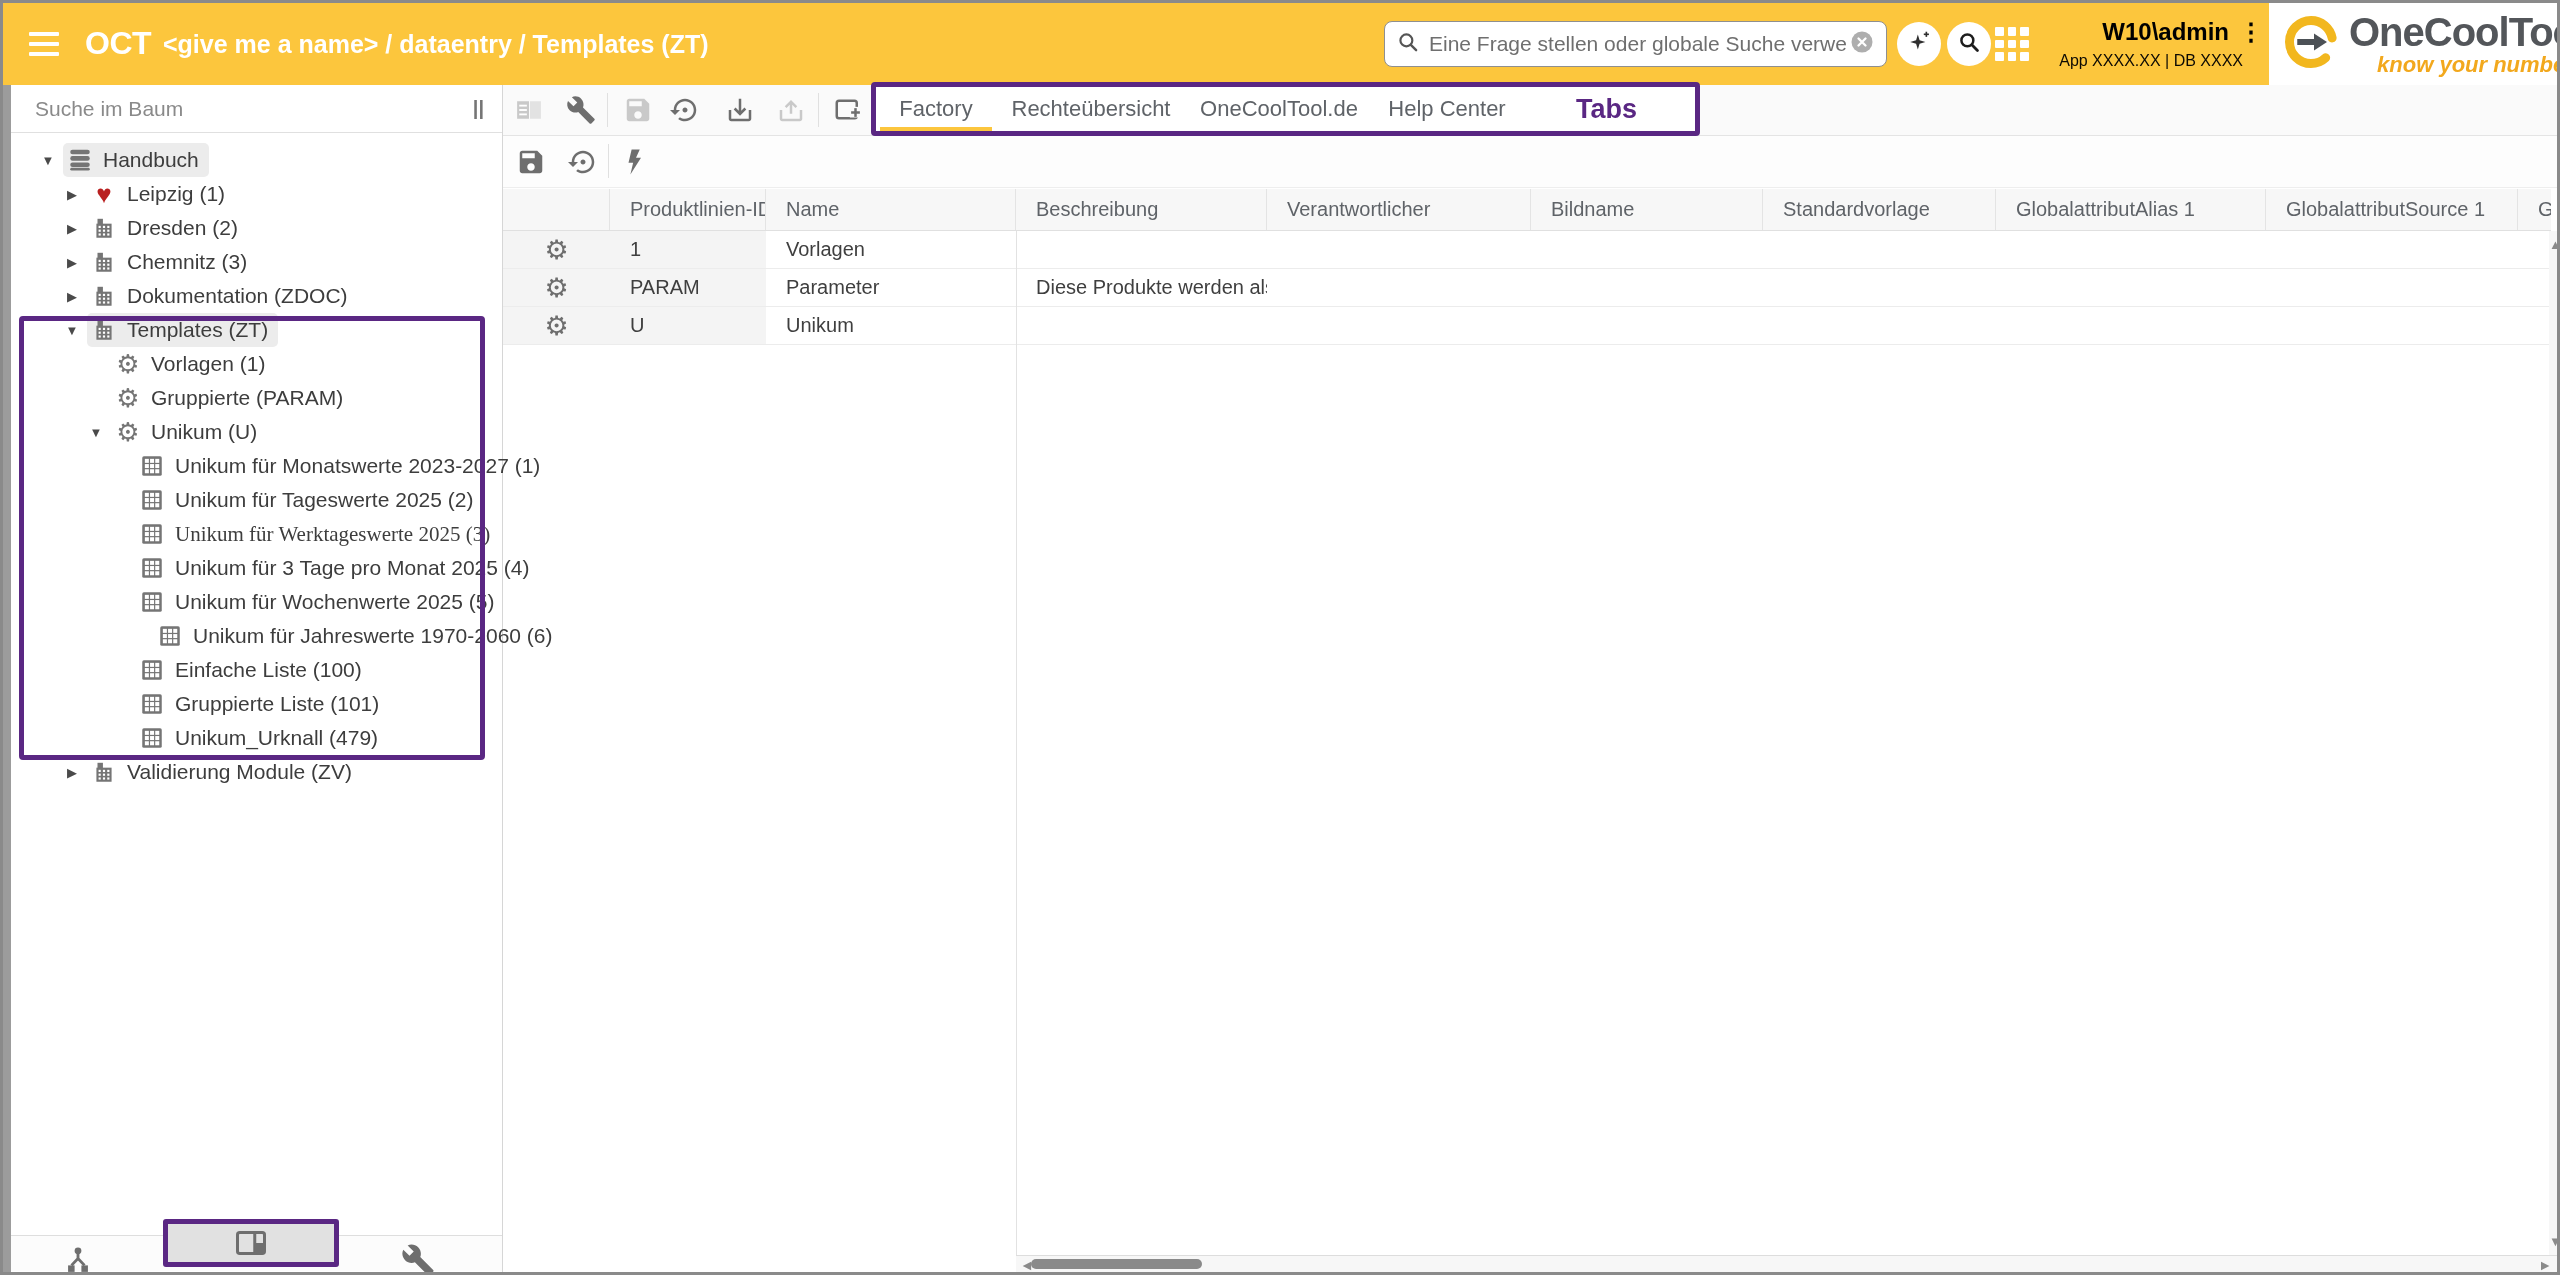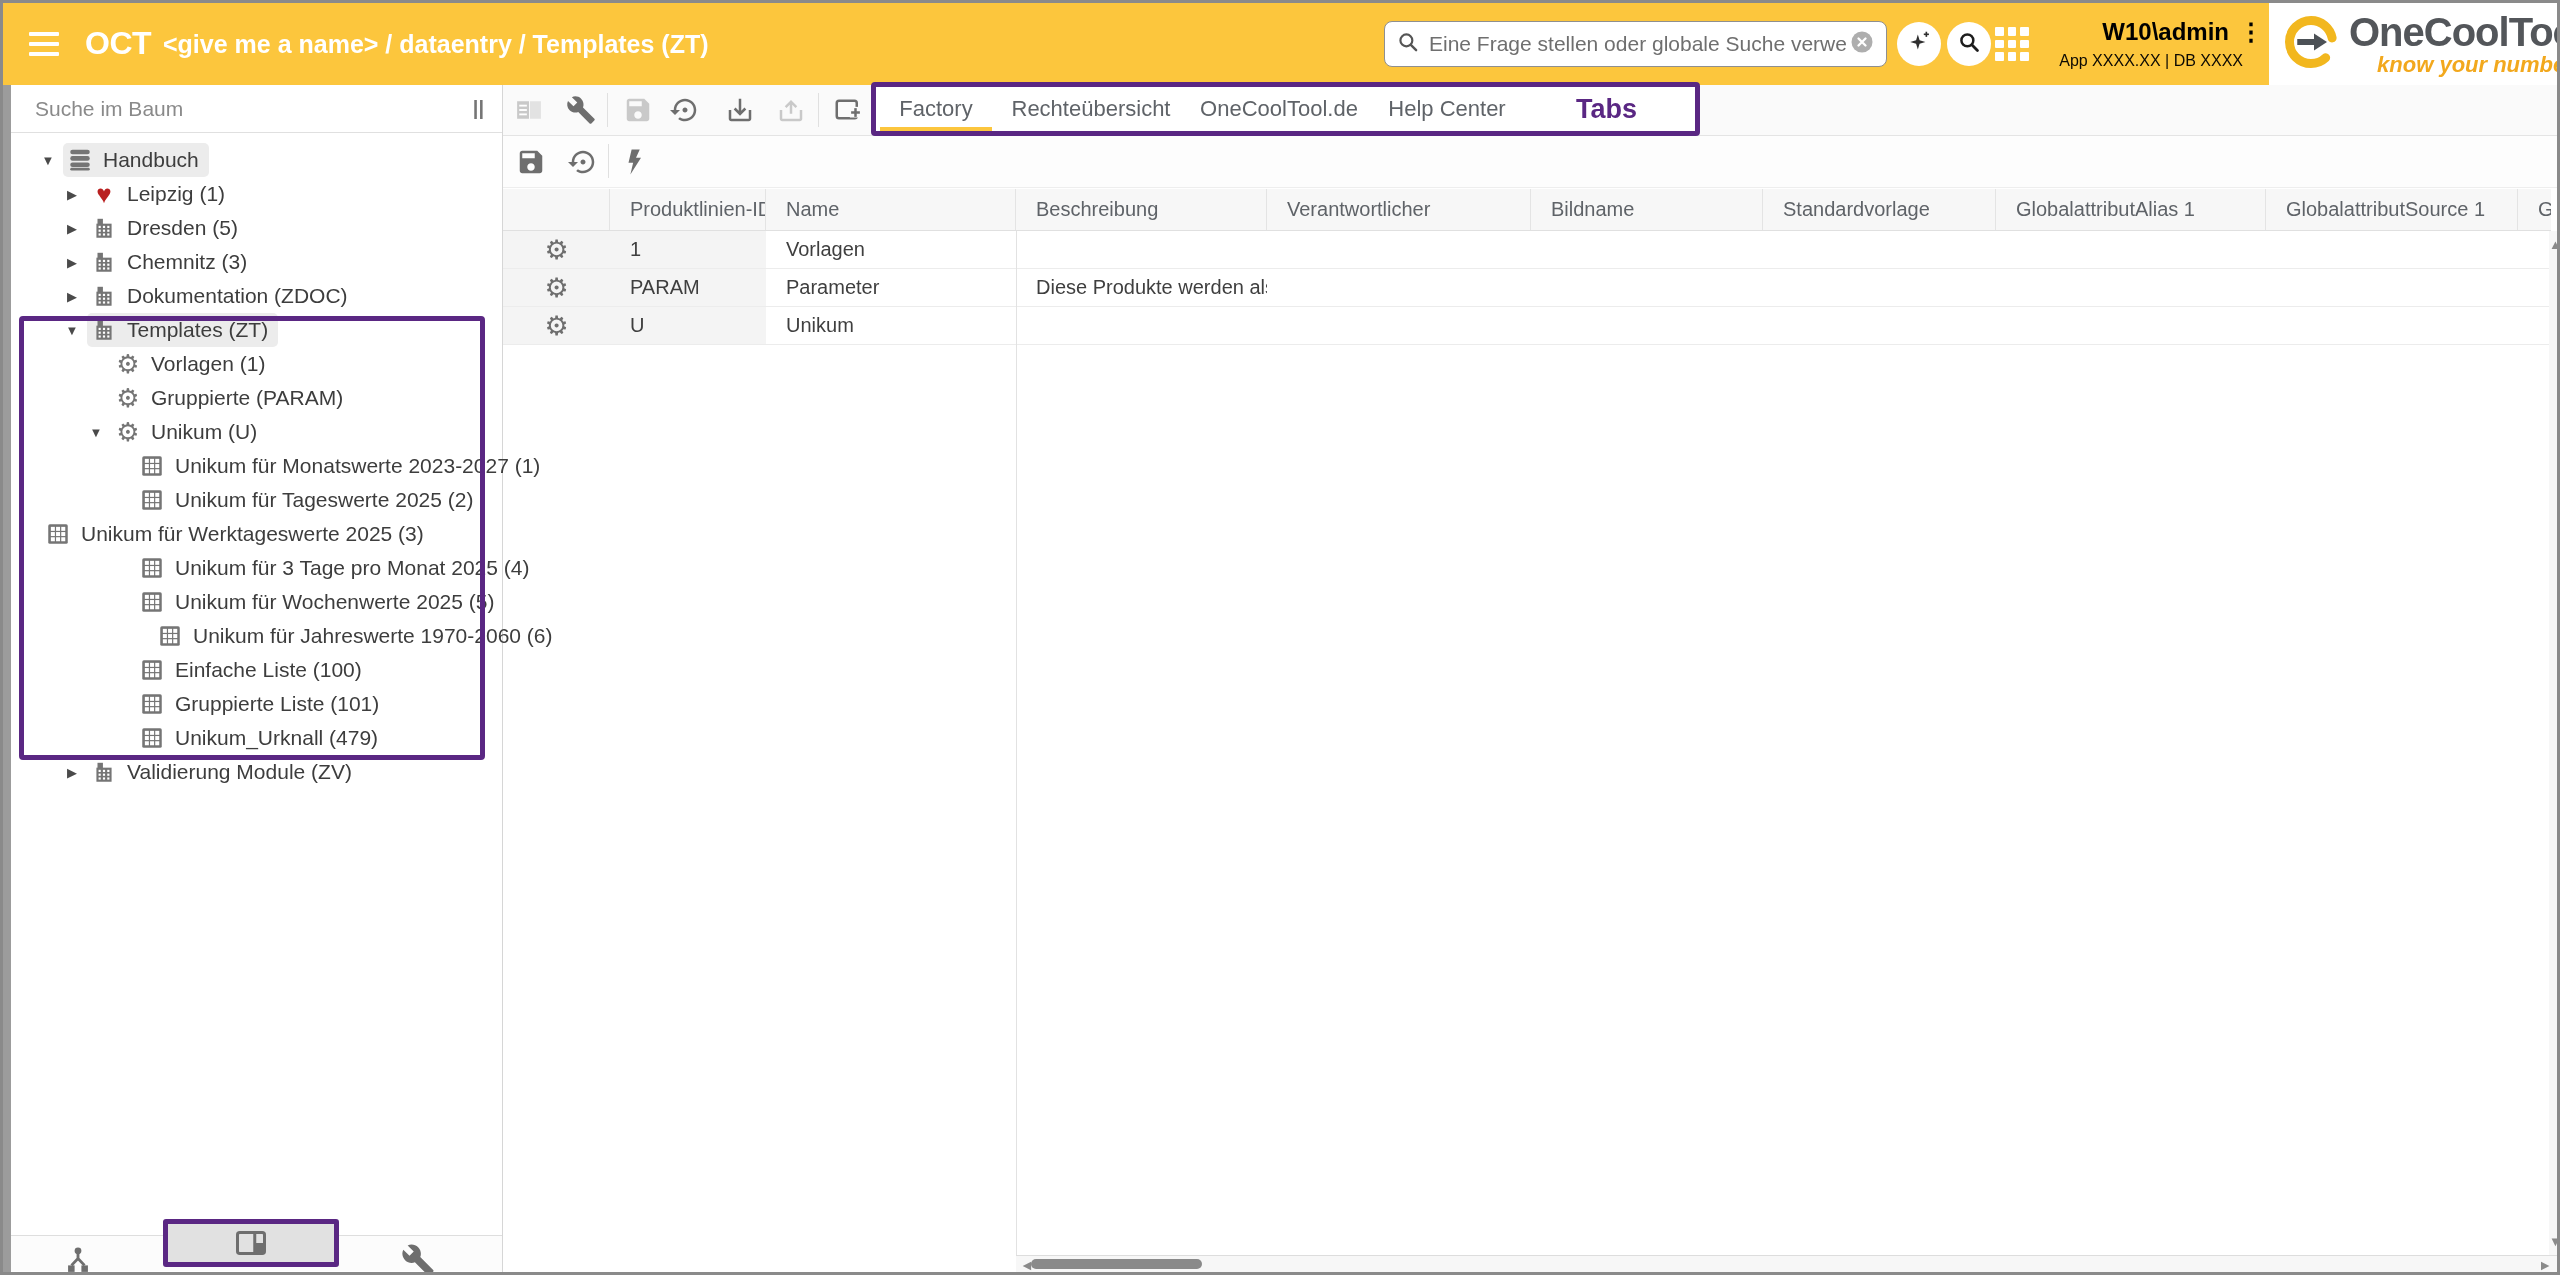--- a/index.html
+++ b/index.html
@@ -209,21 +209,21 @@
                 <rect x="15" y="10" width="2" height="2"></rect>
                 <rect x="7" y="13.5" width="2" height="2"></rect>
                 <rect x="11" y="13.5" width="2" height="2"></rect>
                 <rect x="15" y="13.5" width="2" height="2"></rect>
                 <rect x="7" y="17" width="2" height="2"></rect>
                 <rect x="11" y="17" width="2" height="2"></rect>
                 <rect x="15" y="17" width="2" height="2"></rect>
               </g>
             </svg>
           </span>
-          <span class="tlabel">Dresden (5)</span>
+          <span class="tlabel">Dresden (2)</span>
         </span>
       </div>
       <div class="tree-row" style="padding-left: 46px;">
         <span class="tw-arrow">▶</span>
         <span class="tnode">
           <span class="tw-icon">
             <svg viewBox="0 0 24 24" fill="#757575">
               <rect x="6" y="3.5" width="5" height="5"></rect>
               <rect x="5" y="8" width="14" height="13"></rect>
               <g fill="#fff">
@@ -352,21 +352,21 @@
                 <rect x="15" y="10.2" width="3.7" height="3.7"></rect>
                 <rect x="5.4" y="15" width="3.7" height="3.7"></rect>
                 <rect x="10.2" y="15" width="3.7" height="3.7"></rect>
                 <rect x="15" y="15" width="3.7" height="3.7"></rect>
               </g>
             </svg>
           </span>
           <span class="tlabel">Unikum für Tageswerte 2025 (2)</span>
         </span>
       </div>
-      <div class="tree-row" style="">
+      <div class="tree-row" style="padding-left: 94px; font-family: Liberation Serif, serif;">
         <span class="tw-arrow"></span>
         <span class="tnode">
           <span class="tw-icon">
             <svg viewBox="0 0 24 24">
               <rect x="3" y="3" width="18" height="18" rx="1.5" fill="#757575"></rect>
               <g fill="#fff">
                 <rect x="5.4" y="5.4" width="3.7" height="3.7"></rect>
                 <rect x="10.2" y="5.4" width="3.7" height="3.7"></rect>
                 <rect x="15" y="5.4" width="3.7" height="3.7"></rect>
                 <rect x="5.4" y="10.2" width="3.7" height="3.7"></rect>

